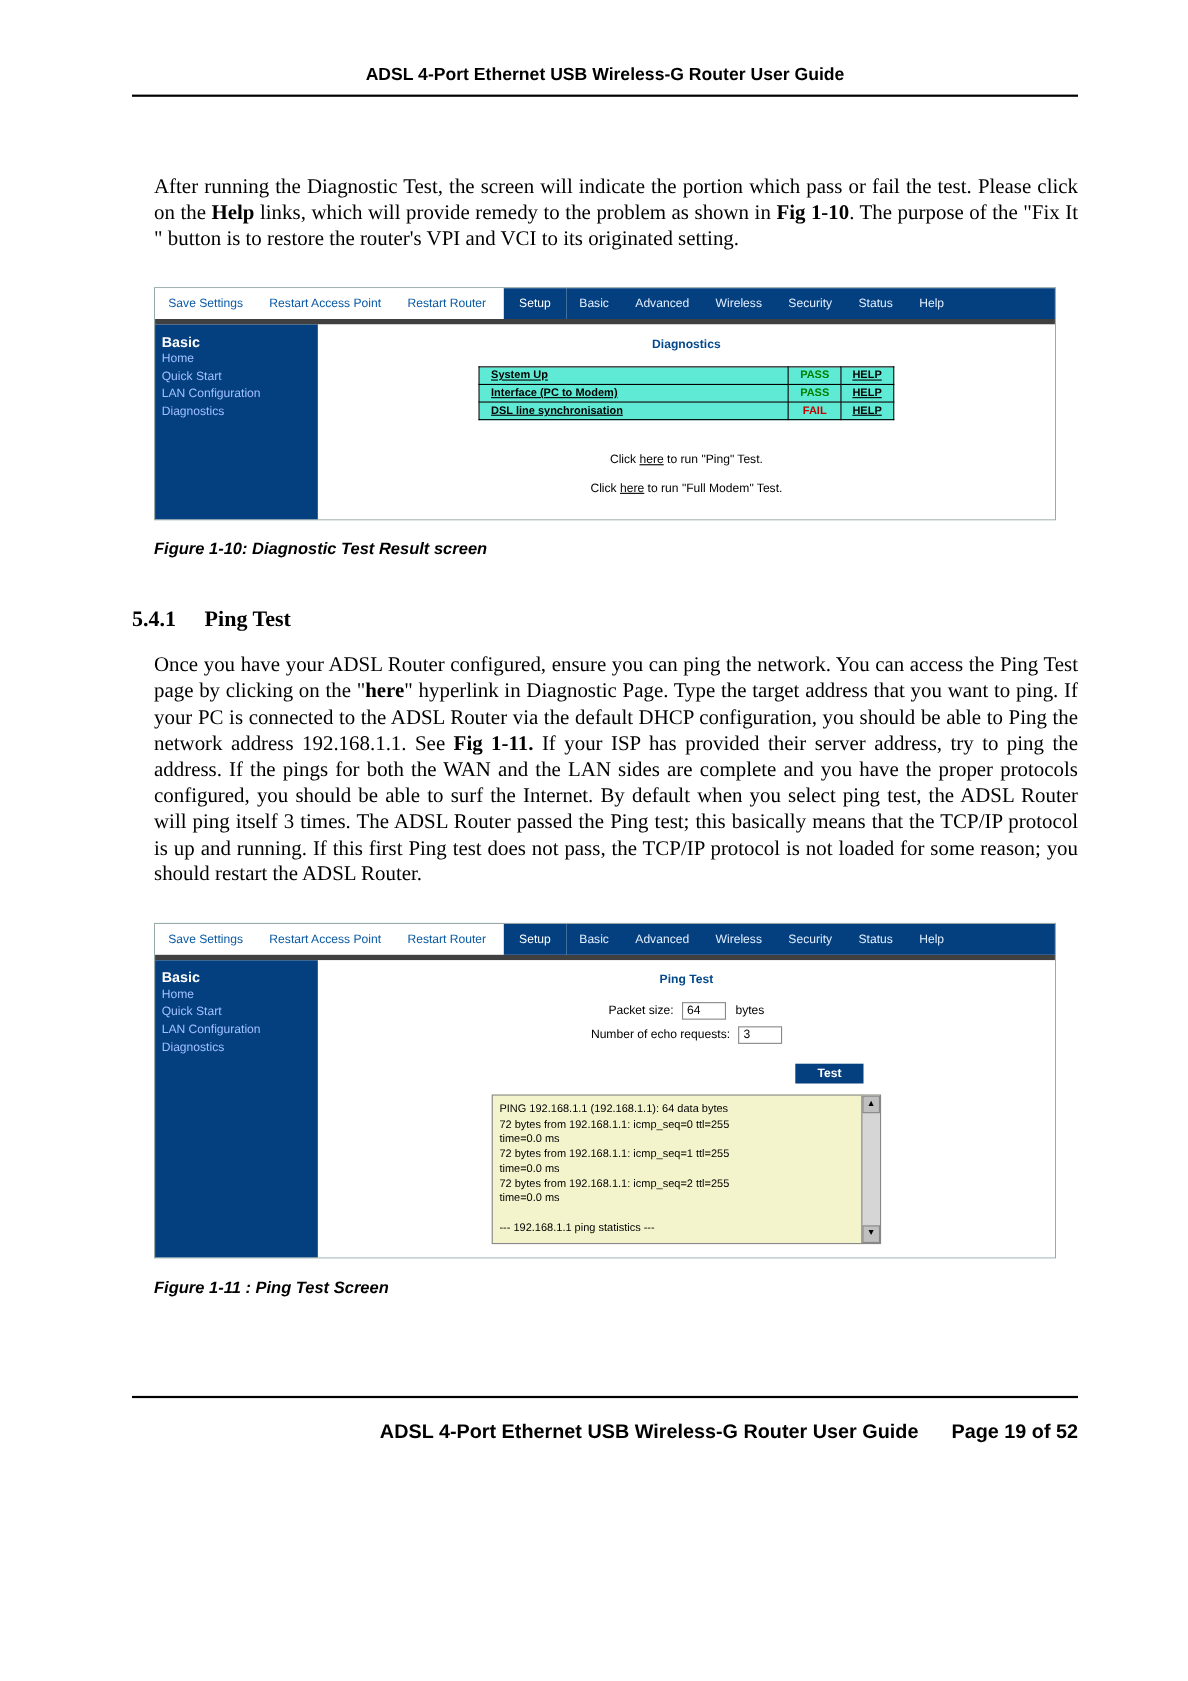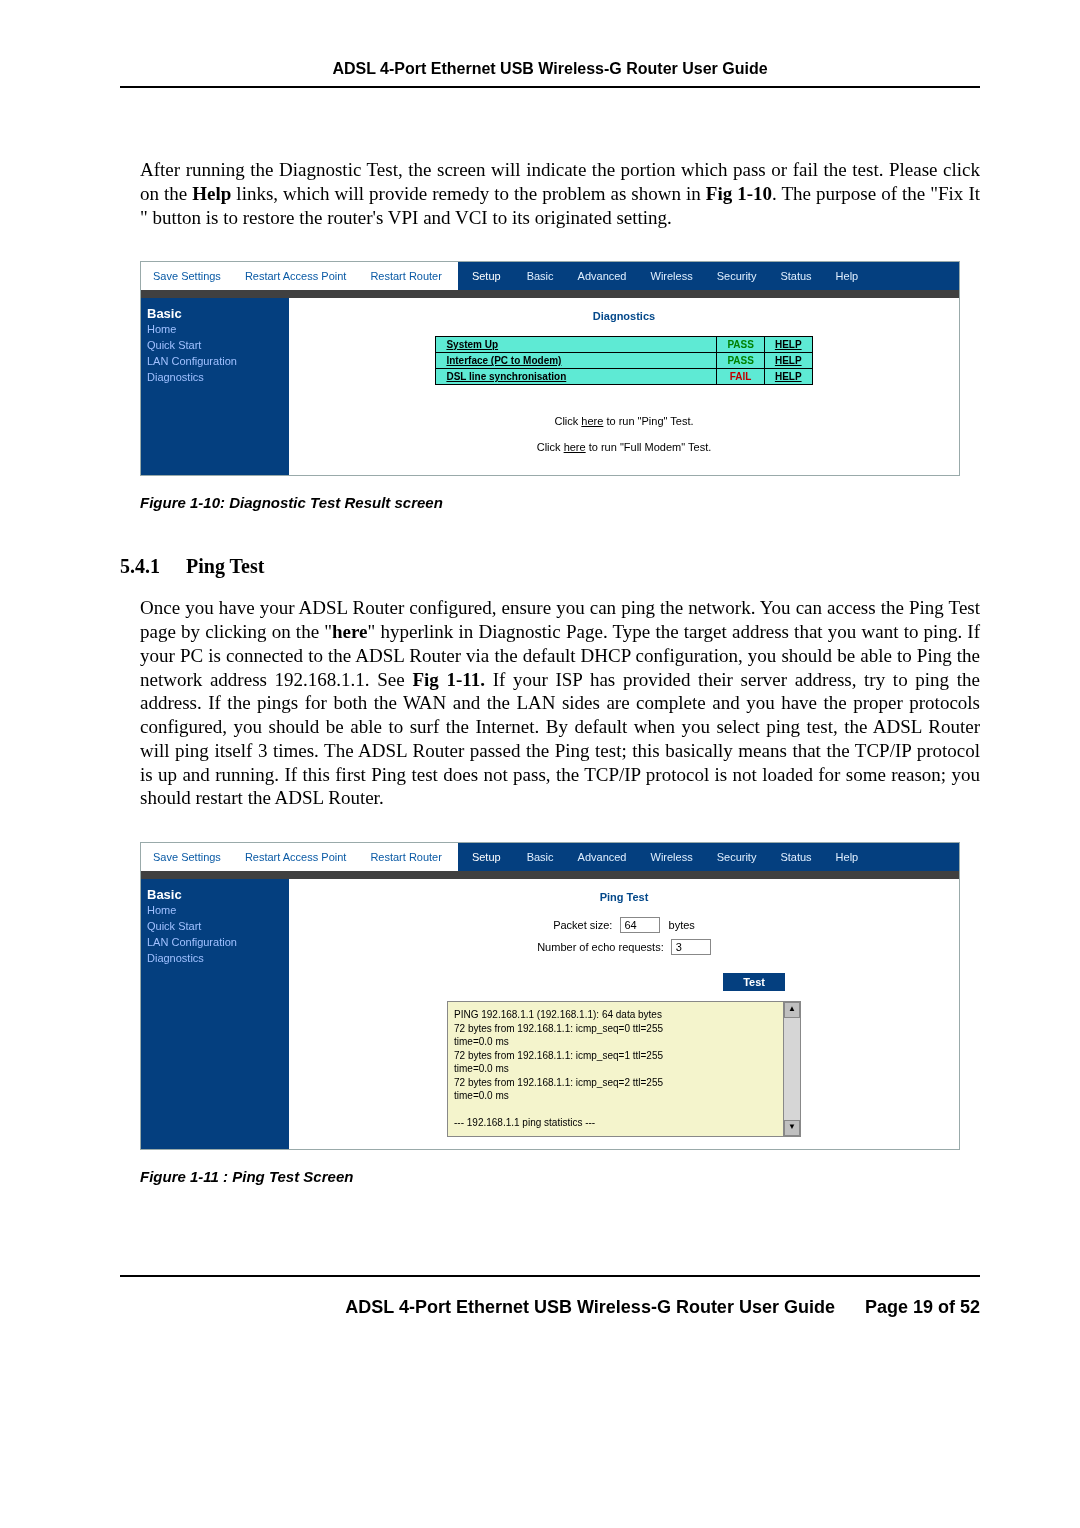--- a/index.html
+++ b/index.html
@@ -63,21 +63,21 @@
     background: #fff;
     border: 1px solid #9aa;
     font-family: Verdana, Arial, sans-serif;
     font-size: 11px;
   }
   .navbar {
     display: flex;
     align-items: center;
     height: 28px;
     background: #fff;
-    border-bottom: 8px solid #404040;
+    border-bottom: 5px solid #404040;
   }
   .navbar .link {
     color: #0a5aa5;
     padding: 0 12px;
     font-size: 11px;
     white-space: nowrap;
   }
   .navbar .tab {
     background: #043f7f;
     color: #fff;

